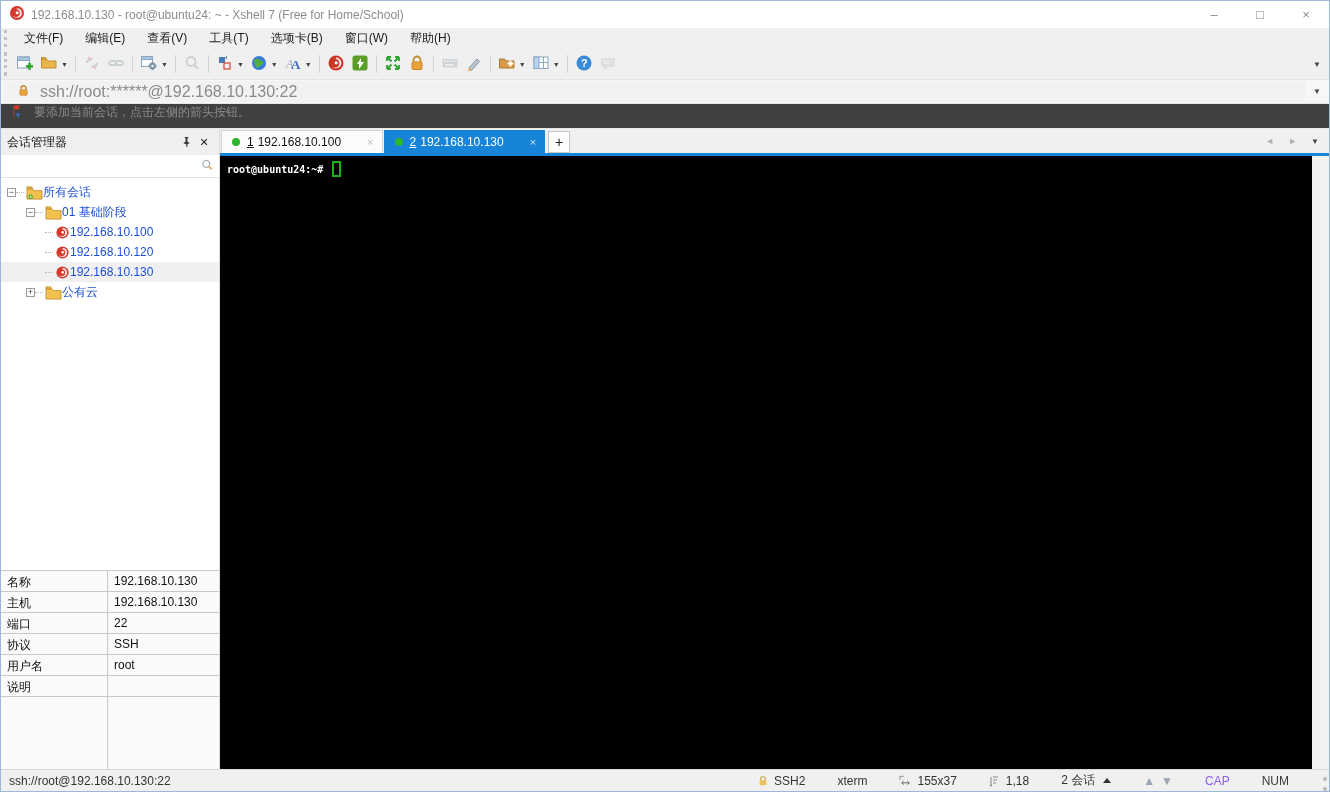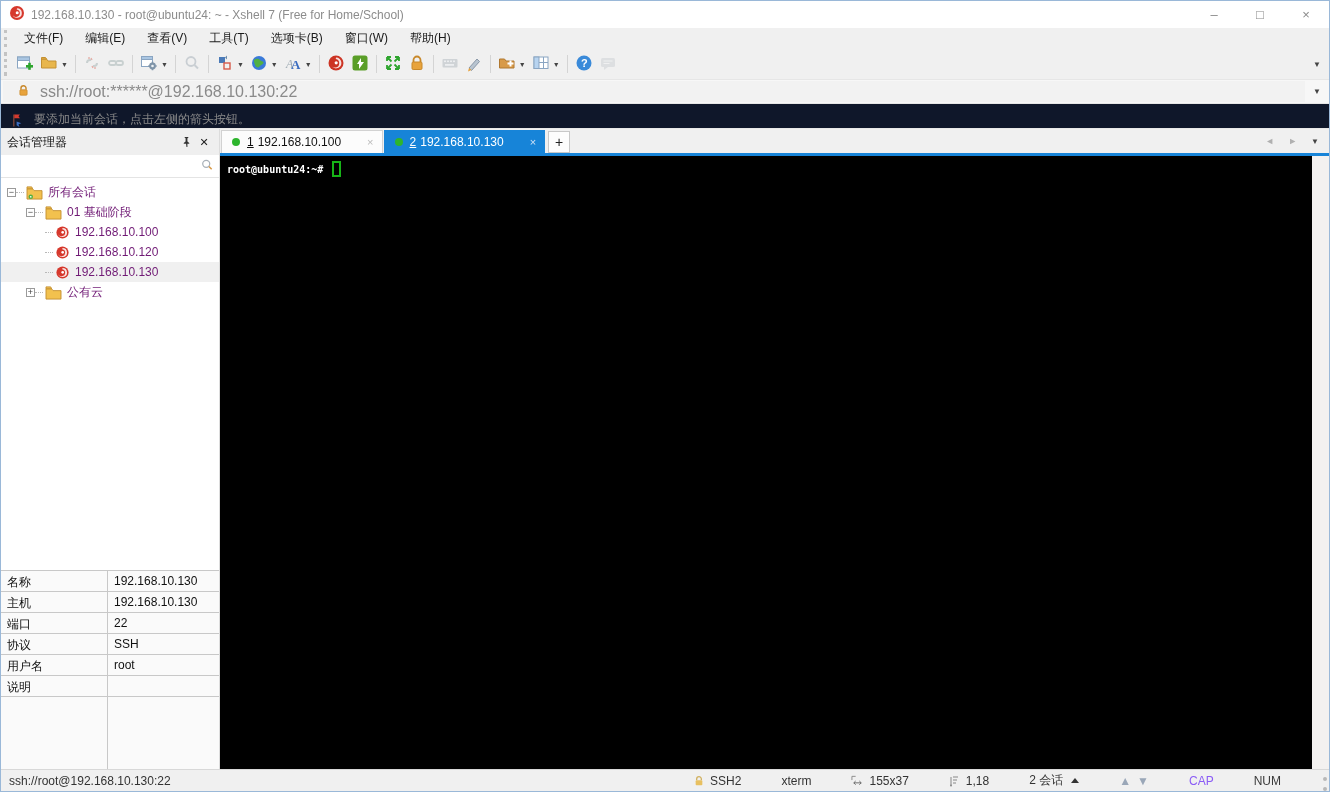--- a/index.html
+++ b/index.html
@@ -28,39 +28,39 @@
   .caret { font-size:7px; color:#444; margin-left:3px; }
   .tb-spacer { flex:1 1 auto; }
   .tb-overflow { color:#444; font-size:8px; padding:0 8px; }
 
   
   .addressbar { height:25px; background:#f7f7f7; border-top:1px solid #e6e6e6; border-bottom:1px solid #e6e6e6; display:flex; align-items:center; flex:0 0 25px; }
   .address-box { flex:1 1 auto; height:21px; margin-left:2px; background:#f2f2f2; display:flex; align-items:center; padding-left:14px; }
   .address-text { color:#8a8a8a; margin-left:10px; font-size:16px; }
 
   
-  .infobar { height:25px; background:#0f172a; border-bottom:1px solid #e8e8e8; display:flex; align-items:flex-end; flex:0 0 25px; }
+  .infobar { height:25px; background:#404040; border-bottom:1px solid #e8e8e8; display:flex; align-items:flex-start; flex:0 0 25px; }
   .infobar .txt { color:#8a8a8a; margin-left:8px; }
 
   
   .main { flex:1 1 auto; display:flex; min-height:0; }
 
   
   .sidebar { width:219px; flex:0 0 219px; background:#ffffff; display:flex; flex-direction:column; border-right:1px solid #dcdcdc; }
   .sb-header { height:26px; background:#efefef; display:flex; align-items:center; padding:0 6px; flex:0 0 26px; }
   .sb-title { flex:1 1 auto; color:#111; }
   .sb-hbtn { width:18px; text-align:center; color:#222; font-size:11px; }
   .sb-search { height:23px; border-bottom:1px solid #e4e4e4; display:flex; align-items:center; flex:0 0 23px; background:#fff; }
   .sb-search input { flex:1 1 auto; border:none; outline:none; height:100%; padding:0 4px; font-size:12px; background:transparent; }
   .sb-search .mag { margin-right:5px; }
 
   .tree { padding-top:4px; }
   .tree-row { height:20px; display:flex; align-items:center; white-space:nowrap; }
   .tree-row.selected { background:#f0f0f0; }
-  .tree-row .lbl { margin-left:5px; color:#701a75; }
+  .tree-row .lbl { color:#1d4ed8; }
   .expander { width:9px; height:9px; border:1px solid #9a9a9a; background:#fff; font-size:9px; line-height:7px; text-align:center; color:#444; flex:0 0 9px; }
   .dotlink { width:8px; border-top:1px dotted #b8b8b8; height:0; flex:0 0 8px; }
   .ind-0 { padding-left:6px; } .ind-1 { padding-left:25px; } .ind-2 { padding-left:44px; }
   .tree-icon { margin-left:2px; display:flex; }
 
   
   .props { margin-top:auto; height:199px; border-top:1px solid #c8c8c8; display:flex; flex-direction:column; background:#fdba74; }
   .prow { height:21px; display:flex; border-bottom:1px solid #c8c8c8; flex:0 0 21px; background:#fafafa; }
   .prow .plabel { width:107px; flex:0 0 107px; border-right:1px solid #c8c8c8; padding:3px 0 0 6px; color:#111; }
   .prow .pvalue { flex:1 1 auto; padding:3px 0 0 6px; color:#111; }
@@ -84,21 +84,21 @@
 
   .term-wrap { flex:1 1 auto; position:relative; background:#000; min-height:0; }
   .terminal { position:absolute; inset:0 17px 0 0; background:#000; padding:5px 0 0 7px; font-family:"DejaVu Sans Mono","Liberation Mono",monospace; font-size:10px; font-weight:bold; color:#fff; }
   .prompt-line { display:flex; align-items:center; }
   .cursor { width:9px; height:16px; border:2px solid #17b417; margin-left:9px; }
   .term-scrollbar { position:absolute; top:0; right:0; width:17px; bottom:0; background:#f3f1f0; }
 
   
   .statusbar { height:22px; flex:0 0 22px; background:#f0f0f0; border-top:1px solid #d8d8d8; display:flex; align-items:center; font-size:12px; color:#333; }
   .sb-left { margin-left:8px; flex:0 0 auto; }
-  .sb-right { margin-left:auto; display:flex; align-items:center; gap:12px; }
+  .sb-right { margin-left:auto; display:flex; align-items:center; gap:4px; }
   .st-seg { display:flex; align-items:center; padding:0 14px; }
   .st-seg .ic { margin-right:5px; display:flex; }
   .tri-up { width:0; height:0; border-left:4px solid transparent; border-right:4px solid transparent; border-bottom:5px solid #333; margin-left:8px; }
   .nav-arrows { display:flex; gap:6px; padding:0 14px; }
   .dim { color:#8b5cf6; }
   .strong { color:#3a3a3a; }
   .grip-corner { width:14px; height:14px; margin:6px 2px 0 6px; border-right:4px dotted #b8b8b8; border-bottom:0; transform:rotate(0); }
 </style>
 </head>
 <body>

